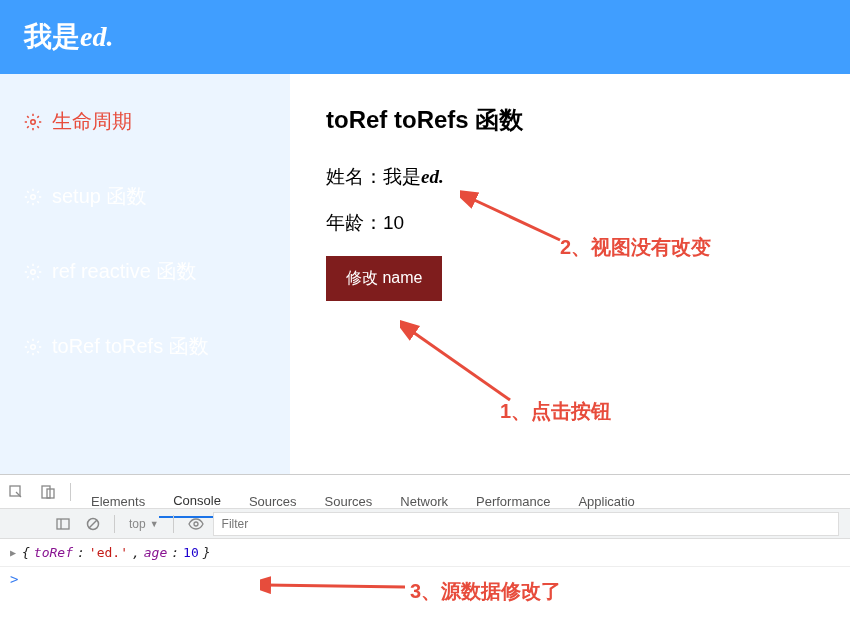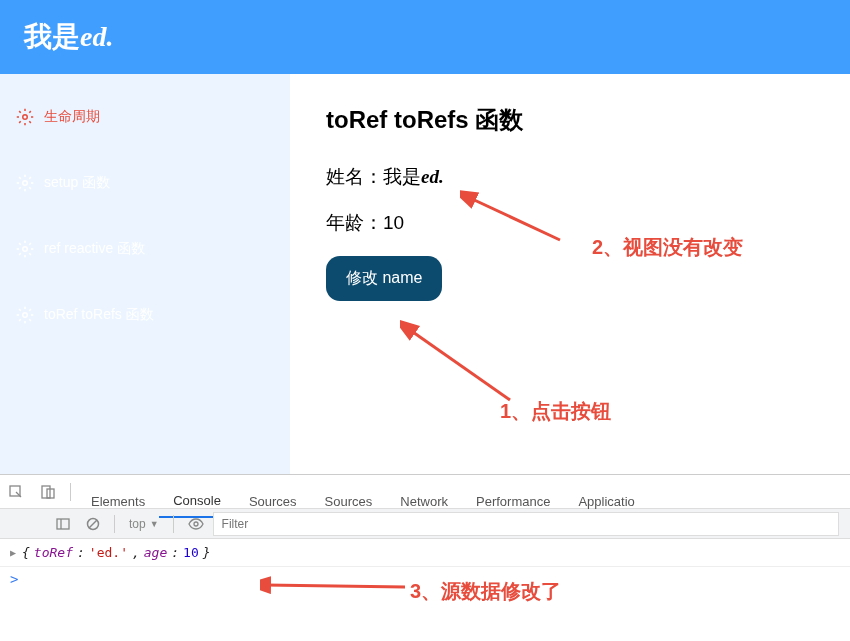--- a/index.html
+++ b/index.html
@@ -4,33 +4,33 @@
   <style>
     * { margin: 0; padding: 0; box-sizing: border-box; }
     body { font-family: "Microsoft YaHei", Arial, sans-serif; width: 850px; height: 641px; overflow: hidden; background: #fff; }
     
     .header { background: #409eff; color: #fff; padding: 18px 24px; font-size: 28px; font-weight: bold; }
     .header .italic { font-style: italic; font-family: Georgia, serif; }
     
     .body-wrap { display: flex; height: 400px; }
     
     .sidebar { width: 290px; background: #ecf5ff; padding: 10px 0; }
-    .sidebar-item { display: flex; align-items: center; padding: 24px 16px; font-size: 14px; color: #fff; cursor: pointer; gap: 10px; }
+    .sidebar-item { display: flex; align-items: center; padding: 24px 24px; font-size: 20px; color: #fff; cursor: pointer; gap: 10px; }
     .sidebar-item.active { color: #e74c3c; }
     .gear-icon { width: 18px; height: 18px; flex-shrink: 0; }
     
     .main { flex: 1; padding: 30px 36px; position: relative; }
     .main h2 { font-size: 24px; font-weight: bold; margin-bottom: 28px; }
     .row { font-size: 19px; margin-bottom: 20px; }
     .row .italic { font-style: italic; font-family: Georgia, serif; font-weight: bold; }
-    .btn { background: #0c4a6e; color: #fff; border: none; padding: 12px 20px; font-size: 16px; cursor: pointer; border-radius: 14px; }
+    .btn { background: #7f1d1d; color: #fff; border: none; padding: 12px 20px; font-size: 16px; cursor: pointer; border-radius: 0; }
     
     .annot { position: absolute; color: #e74c3c; font-size: 20px; font-weight: bold; white-space: nowrap; }
     .annot1 { left: 500px; top: 398px; }
-    .annot2 { left: 592px; top: 234px; }
+    .annot2 { left: 560px; top: 234px; }
     .annot3 { left: 410px; top: 578px; }
     
     .arrow { position: absolute; pointer-events: none; }
     
     .devtools { border-top: 1px solid #ccc; background: #fff; font-family: Arial, sans-serif; }
     .dt-tabs { display: flex; align-items: center; height: 34px; border-bottom: 1px solid #ddd; font-size: 13px; color: #555; }
     .dt-tab-icon { padding: 0 8px; color: #888; display: flex; align-items: center; }
     .dt-sep { width: 1px; height: 18px; background: #ccc; margin: 0 6px; }
     .dt-tab { padding: 0 14px; height: 100%; display: flex; align-items: center; cursor: pointer; margin-top: 20px; }
     .dt-tab.active { color: #333; border-bottom: 2px solid #1a73e8; }

